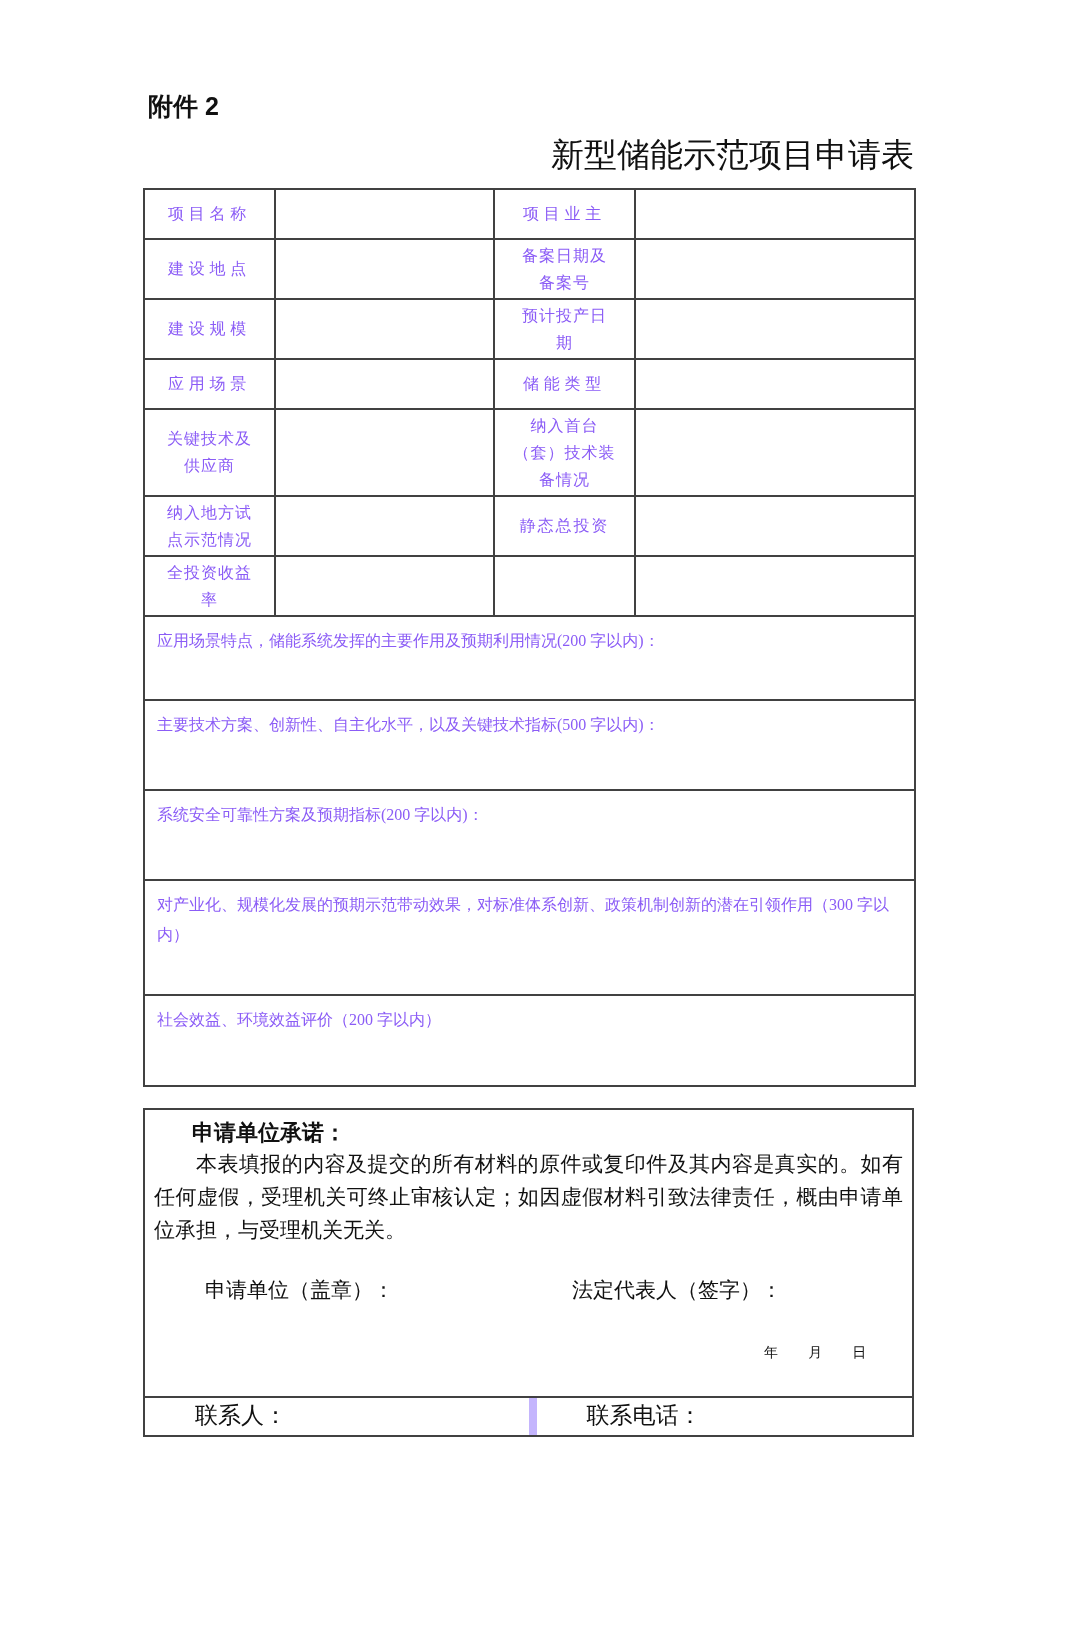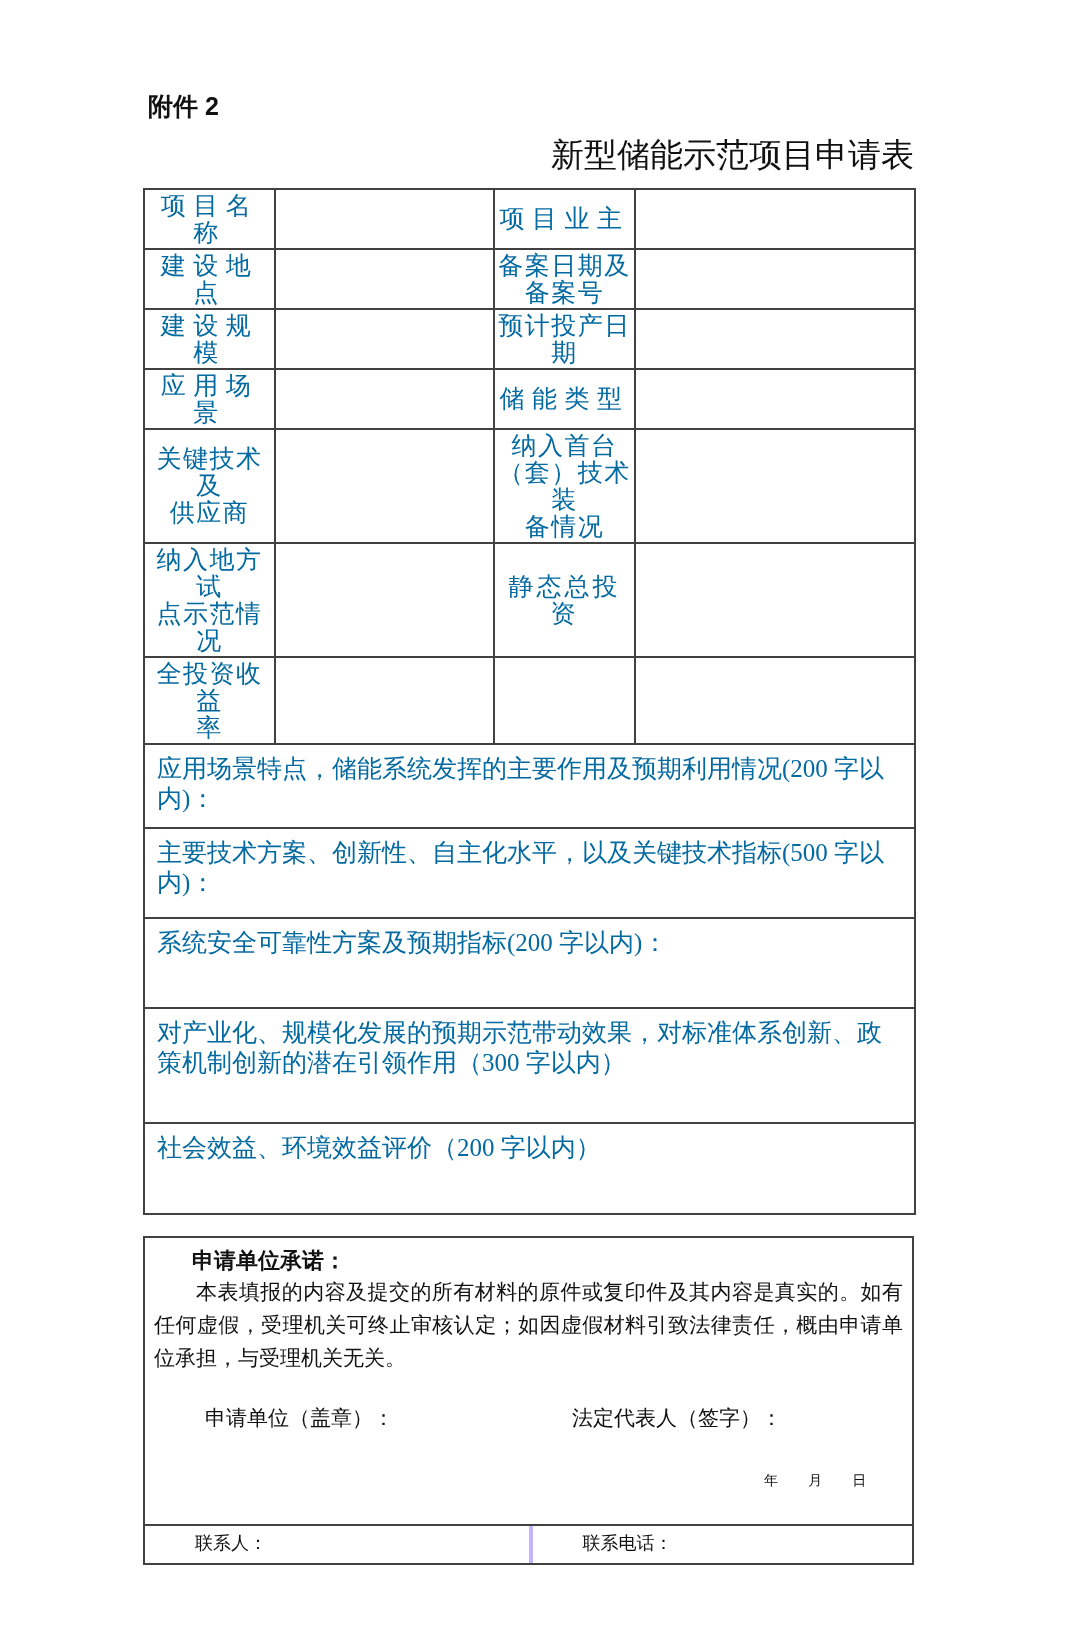--- a/index.html
+++ b/index.html
@@ -29,22 +29,22 @@
     line-height:1.1;
   }
   table.form{
     border-collapse:collapse;
     table-layout:fixed;
     width:771px;
     margin:15px 0 0 143px;
   }
   table.form td{
     border:2px solid #414141;
-    font-size:25px;
-    color:#0369a1;
+    font-size:16px;
+    color:#8b5cf6;
     overflow:hidden;
   }
   td.lbl{
     text-align:center;
     vertical-align:middle;
     white-space:pre-line;
     line-height:27px;
     padding:2px 3px;
   }
   .spaced{letter-spacing:0.30em;}
@@ -105,25 +105,25 @@
   .contact-row{
     position:absolute;
     left:0;right:0;bottom:0;
     height:37px;
     border-top:2px solid #414141;
     display:flex;
   }
   .contact-cell{
     flex:1 1 50%;
     line-height:35px;
-    font-size:18px;
+    font-size:23px;
     padding-left:50px;
     box-sizing:border-box;
   }
-  .contact-cell.phone{border-left:4px solid #c4b5fd;font-family:Liberation Serif, serif;}
+  .contact-cell.phone{border-left:8px solid #c4b5fd;font-family:Liberation Serif, serif;}
 </style>
 </head>
 <body>
 
 <div class="page">
 
   <div class="attachment">附件 2</div>
 
   <div class="doc-title">新型储能示范项目申请表</div>
 

